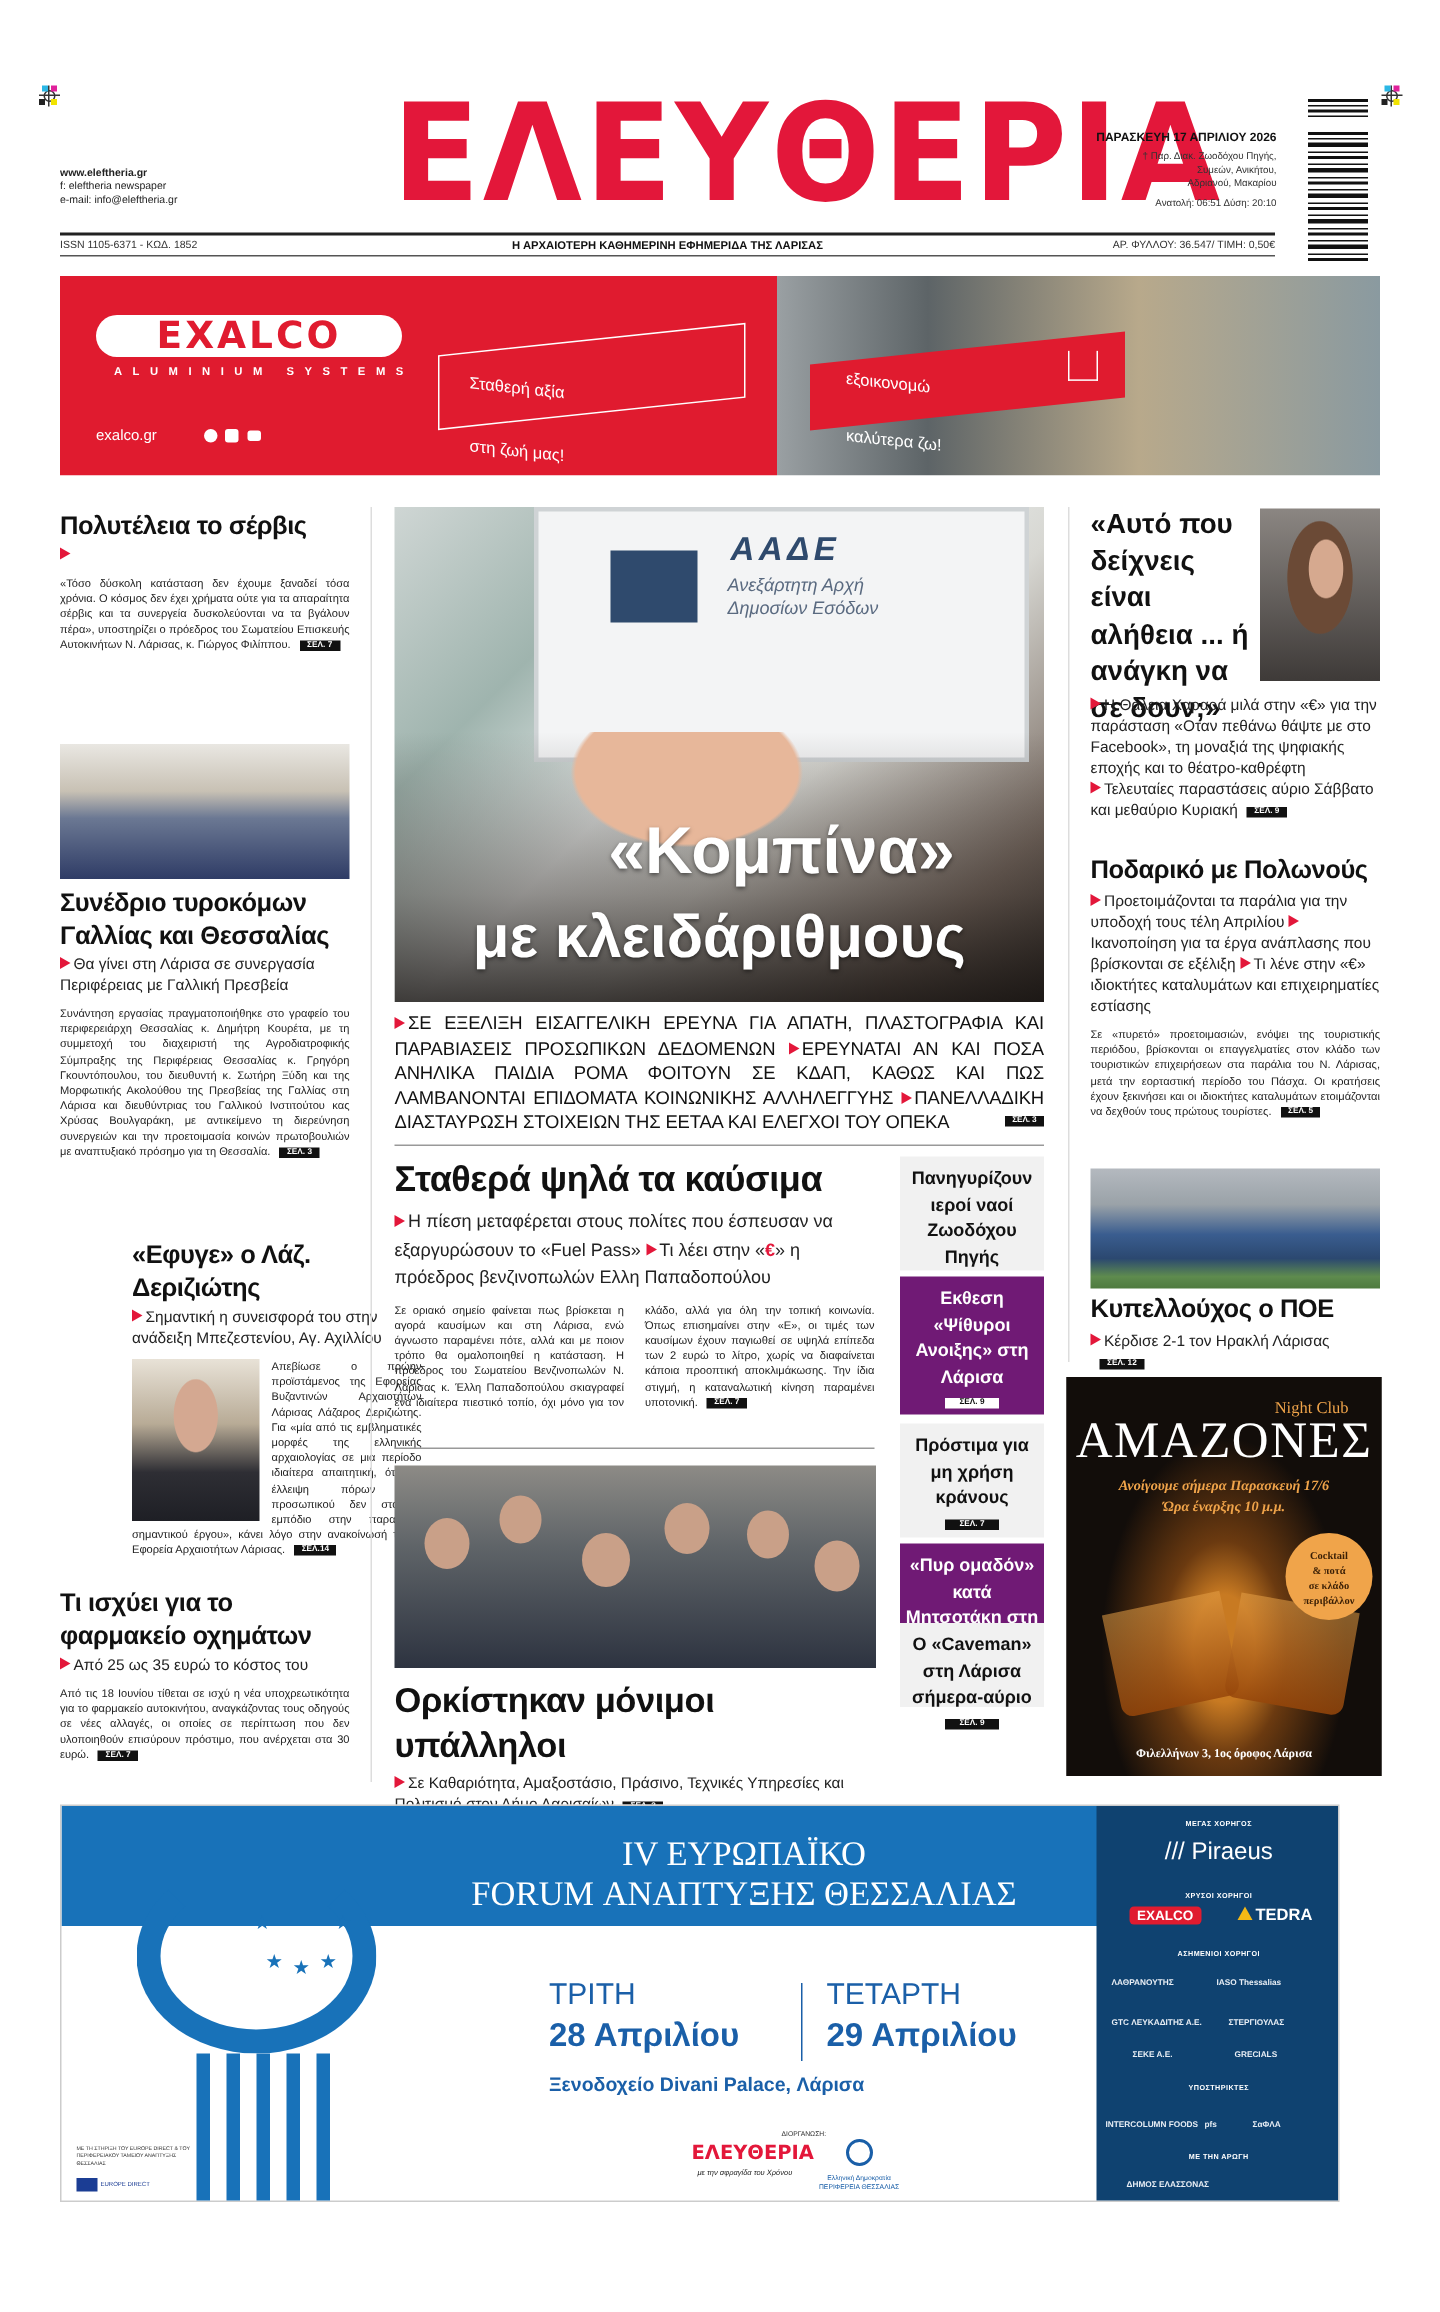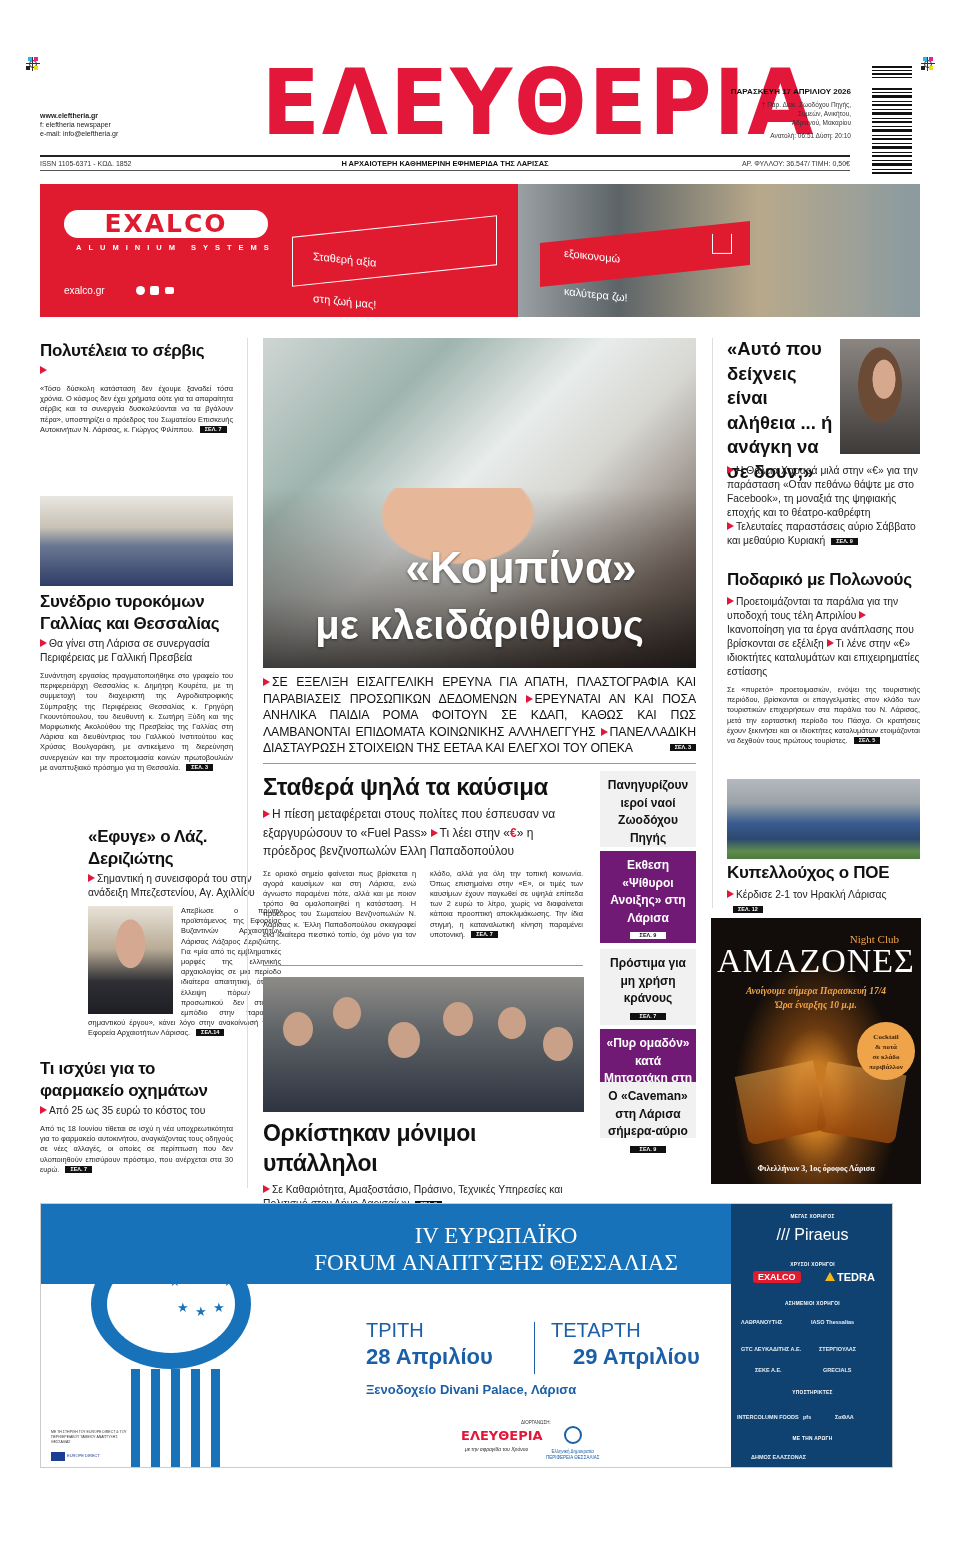--- a/index.html
+++ b/index.html
@@ -236,20 +236,28 @@
   <div class="body"><div style="float:left;width:85px;height:108px;margin:0 8px 2px 0;background:radial-gradient(ellipse at 50% 35%,#d4a891 0 24%,transparent 25%),linear-gradient(180deg,#e8e2d7 0%,#b8ab96 40%,#2e2e34 70%,#1e1f25 100%);"></div><span>Απεβίωσε ο πρώην προϊστάμενος της Εφορείας Βυζαντινών Αρχαιοτήτων Λάρισας Λάζαρος Δεριζιώτης. Για «μία από τις εμβληματικές μορφές της ελληνικής αρχαιολογίας σε μια περίοδο ιδιαίτερα απαιτητική, όταν η έλλειψη πόρων και προσωπικού δεν στάθηκε εμπόδιο στην παραγωγή σημαντικού έργου», κάνει λόγο στην ανακοίνωσή της η Εφορεία Αρχαιοτήτων Λάρισας.</span><span class="sel">ΣΕΛ.14</span></div>
 </div>
 <div class="abs lc" style="top:1058px;">
   <div class="hl">Τι ισχύει για το φαρμακείο οχημάτων</div>
   <div class="sub"><span class="tri"></span><span>Από 25 ως 35 ευρώ το κόστος του</span></div>
   <div class="body"><span>Από τις 18 Ιουνίου τίθεται σε ισχύ η νέα υποχρεωτικότητα για το φαρμακείο αυτοκινήτου, αναγκάζοντας τους οδηγούς σε νέες αλλαγές, οι οποίες σε περίπτωση που δεν υλοποιηθούν επισύρουν πρόστιμο, που ανέρχεται στα 30 ευρώ.</span><span class="sel">ΣΕΛ. 7</span></div>
 </div>
 <div class="abs vrule" style="left:247px;top:338px;height:850px;"></div>
 
 <div class="abs hero">
+  <div class="screen">
+    <div class="aade-logo"></div>
+    <div class="aade-title">ΑΑΔΕ</div>
+    <div class="aade-sub">
+        <div>Ανεξάρτητη Αρχή</div>
+        <div>Δημοσίων Εσόδων</div>
+      </div>
+  </div>
   <div class="hands"></div>
   <div class="t1">«Κομπίνα»</div>
   <div class="t2">με κλειδάριθμους</div>
 </div>
 <div class="abs lead">
   <span class="tri"></span><span>ΣΕ ΕΞΕΛΙΞΗ ΕΙΣΑΓΓΕΛΙΚΗ ΕΡΕΥΝΑ ΓΙΑ ΑΠΑΤΗ, ΠΛΑΣΤΟΓΡΑΦΙΑ ΚΑΙ ΠΑΡΑΒΙΑΣΕΙΣ ΠΡΟΣΩΠΙΚΩΝ ΔΕΔΟΜΕΝΩΝ</span>
   <span class="tri"></span><span>ΕΡΕΥΝΑΤΑΙ ΑΝ ΚΑΙ ΠΟΣΑ ΑΝΗΛΙΚΑ ΠΑΙΔΙΑ ΡΟΜΑ ΦΟΙΤΟΥΝ ΣΕ ΚΔΑΠ, ΚΑΘΩΣ ΚΑΙ ΠΩΣ ΛΑΜΒΑΝΟΝΤΑΙ ΕΠΙΔΟΜΑΤΑ ΚΟΙΝΩΝΙΚΗΣ ΑΛΛΗΛΕΓΓΥΗΣ</span>
   <span class="tri"></span><span>ΠΑΝΕΛΛΑΔΙΚΗ ΔΙΑΣΤΑΥΡΩΣΗ ΣΤΟΙΧΕΙΩΝ ΤΗΣ ΕΕΤΑΑ ΚΑΙ ΕΛΕΓΧΟΙ ΤΟΥ ΟΠΕΚΑ</span>
   <span class="sel">ΣΕΛ. 3</span>
 </div>
@@ -297,21 +305,21 @@
 <div class="abs poe-photo"></div>
 <div class="abs rc" style="top:862px;">
   <div class="hl">Κυπελλούχος ο ΠΟΕ</div>
   <div class="sub" style="margin-top:4px"><span class="tri"></span><span>Κέρδισε 2-1 τον Ηρακλή Λάρισας</span><span class="sel">ΣΕΛ. 12</span></div>
 </div>
 
 <div class="abs amazones">
   <div class="nc">Night Club</div>
   <div class="name">AMAZONEΣ</div>
   <div class="l1">
-      <div>Ανοίγουμε σήμερα Παρασκευή 17/4</div>
+      <div>Ανοίγουμε σήμερα Παρασκευή 17/6</div>
       <div>Ώρα έναρξης 10 μ.μ.</div>
     </div>
   <div class="glass" style="left:30px;transform:rotate(-12deg);"></div>
   <div class="glass" style="left:110px;transform:rotate(10deg);"></div>
   <div class="badge">
       <div>Cocktail</div>
       <div>&amp; ποτά</div>
       <div>σε κλάδο</div>
       <div>περιβάλλον</div>
     </div>
@@ -332,21 +340,21 @@
   <span class="star" style="left:154px;top:100px">★</span>
   <span class="star" style="left:172px;top:96px">★</span>
   <div class="title">
       <div>IV ΕΥΡΩΠΑΪΚΟ</div>
       <div>FORUM ΑΝΑΠΤΥΞΗΣ ΘΕΣΣΑΛΙΑΣ</div>
     </div>
   <div class="day" style="left:325px;top:115px">ΤΡΙΤΗ</div>
   <div class="date" style="left:325px;top:140px">28 Απριλίου</div>
   <div class="div"></div>
   <div class="day" style="left:510px;top:115px">ΤΕΤΑΡΤΗ</div>
-  <div class="date" style="left:532px;top:140px">29 Απριλίου</div>
+  <div class="date" style="left:510px;top:140px">29 Απριλίου</div>
   <div class="venue">Ξενοδοχείο Divani Palace, Λάρισα</div>
   <div class="org">ΔΙΟΡΓΑΝΩΣΗ:</div>
   <div class="org-logo">ΕΛΕΥΘΕΡΙΑ</div>
   <div class="org-tag">με την σφραγίδα του Χρόνου</div>
   <div class="region-icon"></div>
   <div class="region">
       <div>Ελληνική Δημοκρατία</div>
       <div>ΠΕΡΙΦΕΡΕΙΑ ΘΕΣΣΑΛΙΑΣ</div>
     </div>
   <div class="support">ΜΕ ΤΗ ΣΤΗΡΙΞΗ ΤΟΥ EUROPE DIRECT &amp; ΤΟΥ ΠΕΡΙΦΕΡΕΙΑΚΟΥ ΤΑΜΕΙΟΥ ΑΝΑΠΤΥΞΗΣ ΘΕΣΣΑΛΙΑΣ</div>

